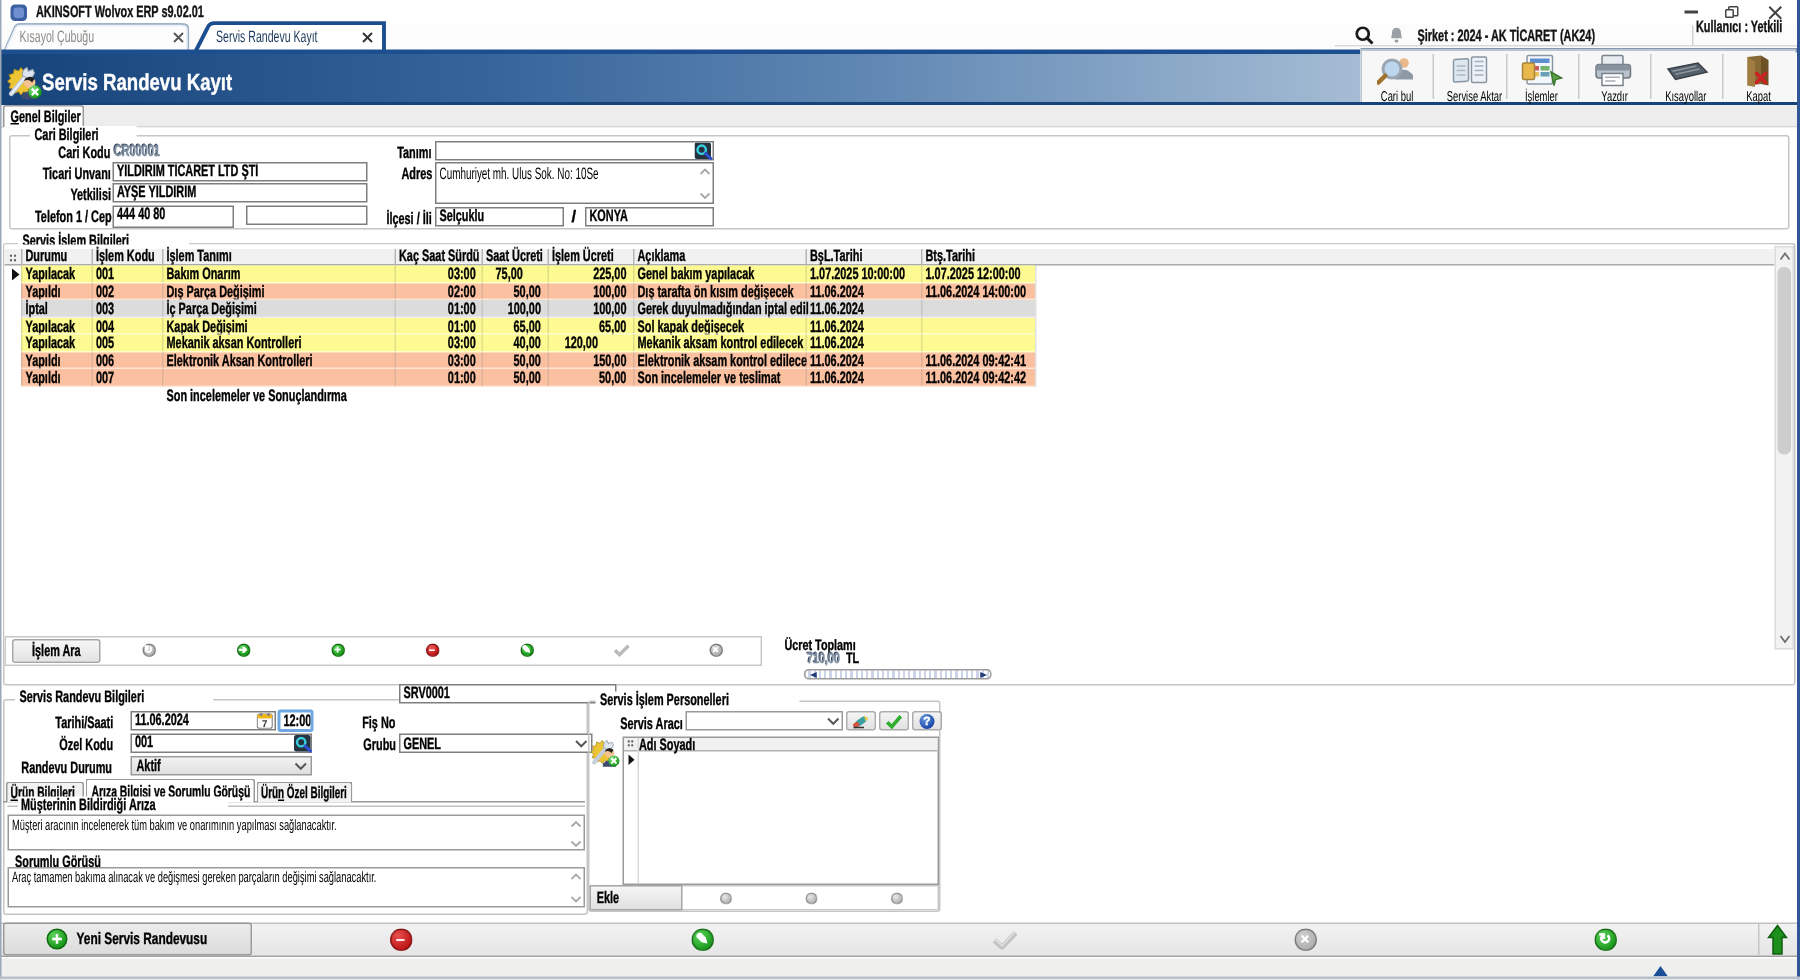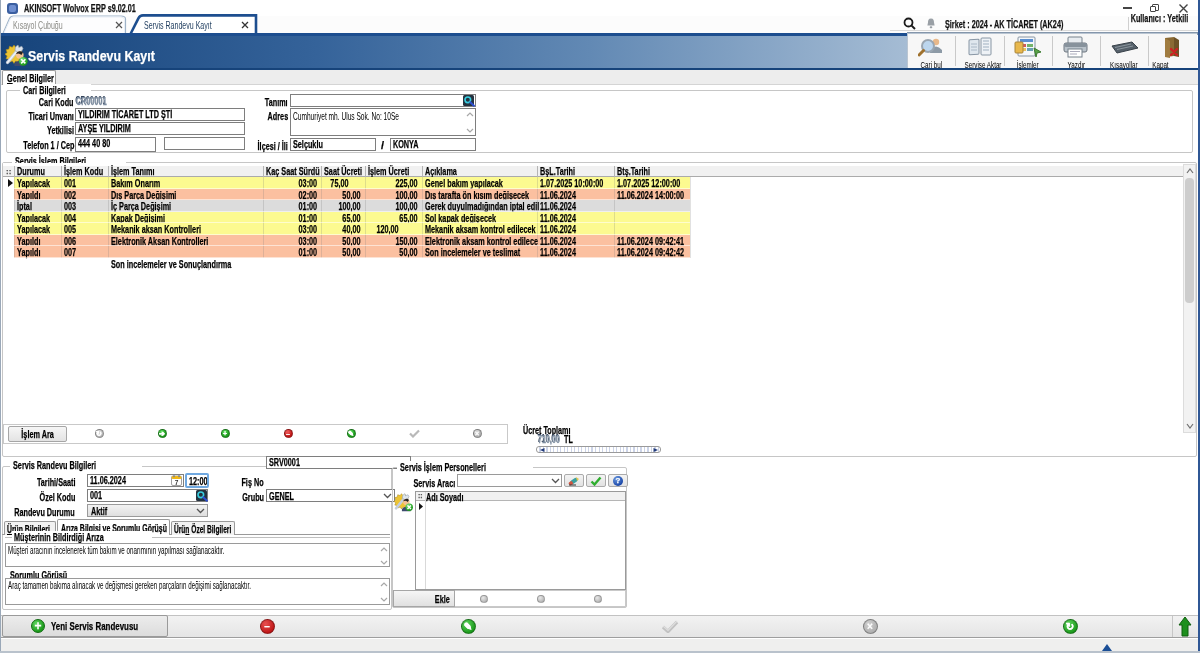--- a/index.html
+++ b/index.html
@@ -82,21 +82,21 @@
 <div class="ab" style="left:907px;top:59px;width:48px;text-align:center;font:9.5px 'Liberation Sans';color:#000"><span class="sxc thin" style="transform:scaleX(.66)">Cari bul</span></div>
 <div class="ab" style="left:955px;top:36px;width:1px;height:30px;background:#c9c9c9"></div>
 <div class="ab" style="left:955px;top:59px;width:48px;text-align:left;font:9.5px 'Liberation Sans';color:#000"><span class="sxc thin" style="transform:scaleX(.66)">Servise Aktar</span></div>
 <div class="ab" style="left:1004px;top:36px;width:1px;height:30px;background:#c9c9c9"></div>
 <div class="ab" style="left:1004px;top:59px;width:48px;text-align:center;font:9.5px 'Liberation Sans';color:#000"><span class="sxc thin" style="transform:scaleX(.66)">İşlemler</span></div>
 <div class="ab" style="left:1052px;top:36px;width:1px;height:30px;background:#c9c9c9"></div>
 <div class="ab" style="left:1052px;top:59px;width:48px;text-align:center;font:9.5px 'Liberation Sans';color:#000"><span class="sxc thin" style="transform:scaleX(.66)">Yazdır</span></div>
 <div class="ab" style="left:1100px;top:36px;width:1px;height:30px;background:#c9c9c9"></div>
 <div class="ab" style="left:1100px;top:59px;width:48px;text-align:center;font:9.5px 'Liberation Sans';color:#000"><span class="sxc thin" style="transform:scaleX(.66)">Kısayollar</span></div>
 <div class="ab" style="left:1148px;top:36px;width:1px;height:30px;background:#c9c9c9"></div>
-<div class="ab" style="left:1148px;top:59px;width:48px;text-align:left;font:9.5px 'Liberation Sans';color:#000"><span class="sxc thin" style="transform:scaleX(.66)">Kapat</span></div>
+<div class="ab" style="left:1148px;top:59px;width:48px;text-align:center;font:9.5px 'Liberation Sans';color:#000"><span class="sxc thin" style="transform:scaleX(.66)">Kapat</span></div>
 <svg class="ab" style="left:918px;top:36px" width="28" height="22">
  <circle cx="18" cy="6" r="3.2" fill="#e8b88a"></circle>
     <path d="M12,14 q6,-7 12,0 l0,3 -12,0 z" fill="#8d9aa6"></path>
  <circle cx="10" cy="10" r="6" fill="#bcd6ee"></circle>
  <circle cx="10" cy="10" r="6" fill="none" stroke="#9aa6b2" stroke-width="2"></circle>
  <path d="M5.5,14.5 L1,19" stroke="#a0722e" stroke-width="3" stroke-linecap="round"></path>
 </svg>
 <svg class="ab" style="left:966px;top:37px" width="28" height="22">
  <rect x="3" y="3" width="10" height="15" rx="1" fill="#dfe7ee" stroke="#8896a4" transform="skewY(-4)"></rect>
  <rect x="15" y="1" width="10" height="17" rx="1" fill="#eef2f6" stroke="#8896a4"></rect>
@@ -487,21 +487,21 @@
 <div class="ab" style="left:415px;top:491px;width:211px;height:99px;border:1px solid #9a9a9a;background:#fff"></div>
 <div class="ab" style="left:416px;top:492px;width:209px;height:9px;background:#f1f1f1;border-bottom:1px solid #b5b5b5"></div>
 <div class="ab" style="left:418px;top:492px;font:bold 7px 'Liberation Sans';color:#555">::</div>
 <div class="ab" style="left:426px;top:492px;font:bold 11px 'Liberation Sans';line-height:10px"><span class="sx">Adı Soyadı</span></div>
 <svg class="ab" style="left:418px;top:503px" width="6" height="7">
     <path d="M1,0 L5,3.5 L1,7 Z" fill="#111"></path>
   </svg>
 <div class="ab" style="left:425px;top:492px;width:1px;height:97px;background:#d9d9d9"></div>
 
 <div class="ab" style="left:393px;top:590px;width:233px;height:17px;background:#fff;border:1px solid #c9c9c9"></div>
-<div class="ab" style="left:393px;top:590px;width:62px;height:17px;background:linear-gradient(#f6f6f6,#e0e0e0);border:1px solid #a6a6a6;text-align:right;font:bold 11px 'Liberation Sans';line-height:16px"><span class="sxc">Ekle</span></div>
+<div class="ab" style="left:393px;top:590px;width:62px;height:17px;background:linear-gradient(#f6f6f6,#e0e0e0);border:1px solid #a6a6a6;text-align:left;font:bold 11px 'Liberation Sans';line-height:16px"><span class="sxc">Ekle</span></div>
 
 <div class="circ" style="left:480px;top:594.5px;width:8px;height:8px;background:radial-gradient(circle at 35% 30%,#e8e8e8,#b9b9b9 70%);border:0.5px solid rgba(0,0,0,.2)"></div>
 <div class="circ" style="left:537px;top:594.5px;width:8px;height:8px;background:radial-gradient(circle at 35% 30%,#e8e8e8,#b9b9b9 70%);border:0.5px solid rgba(0,0,0,.2)"></div>
 <div class="circ" style="left:594px;top:594.5px;width:8px;height:8px;background:radial-gradient(circle at 35% 30%,#e8e8e8,#b9b9b9 70%);border:0.5px solid rgba(0,0,0,.2)"></div>
 
 <div class="ab" style="left:0;top:615px;width:1200px;height:23px;background:linear-gradient(#f2f2f2,#e5e5e5);border-top:1px solid #c2c2c2;border-bottom:1px solid #9e9e9e"></div>
 <div class="ab" style="left:2px;top:615px;width:166px;height:22px;background:linear-gradient(#ececec,#dcdcdc);border:1px solid #9a9a9a;border-radius:2px"></div>
 <div class="circ" style="left:31px;top:619px;width:14px;height:14px;background:radial-gradient(circle at 35% 30%,#5ed45e,#1d9b1d 70%);border:1px solid #0f6b0f"></div>
 <div class="ab" style="left:31px;top:619px;width:14px;height:14px;text-align:center;font:bold 12px 'Liberation Sans';line-height:14px;color:#fff">+</div>
 <div class="ab" style="left:51px;top:620px;font:bold 11px 'Liberation Sans'"><span class="sx" style="transform:scaleX(.72)">Yeni Servis Randevusu</span></div>

